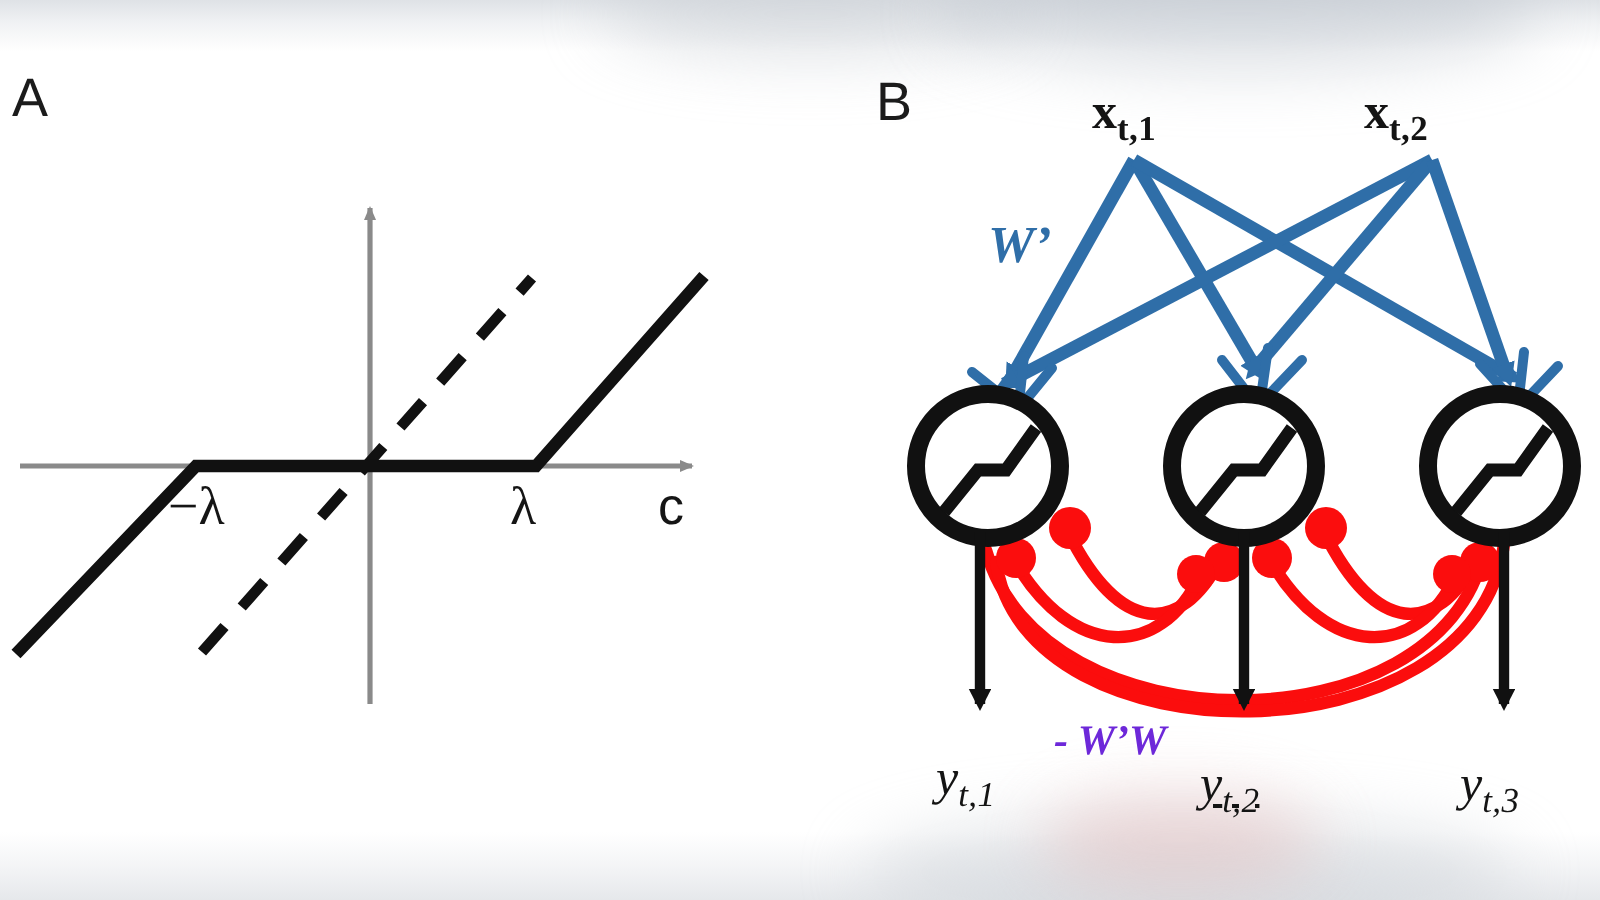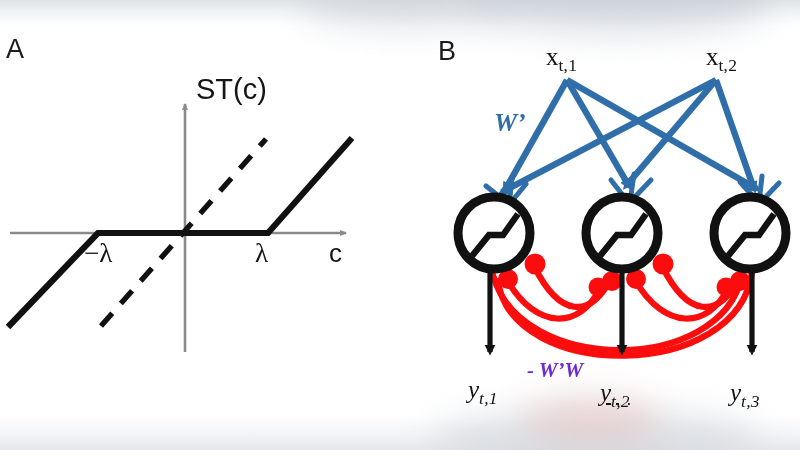--- a/index.html
+++ b/index.html
@@ -90,21 +90,21 @@
     color: #151515;
     line-height: 1;
     user-select: none;
   }
 
   
   .node-in-label {
     position: absolute;
     font-family: "Liberation Serif", serif;
     font-size: 25px;
-    font-weight: 400;
+    font-weight: 700;
     color: #141414;
     line-height: 1;
     white-space: nowrap;
     user-select: none;
   }
   .node-out-label {
     position: absolute;
     font-family: "Liberation Serif", serif;
     font-size: 25px;
     font-style: italic;
@@ -168,21 +168,20 @@
 
     <g>
       <line x1="101" y1="326" x2="266" y2="139" stroke="#111111" stroke-width="5.4" stroke-dasharray="17 13" stroke-linecap="butt"></line>
     </g>
 
     <g>
       <polyline points="8,327 98,233 268,233 352,138" fill="none" stroke="#111111" stroke-width="6.2" stroke-linecap="butt" stroke-linejoin="miter"></polyline>
     </g>
   </svg>
 
-  <div class="axis-title" id="st-axis-title" style="left:196px; top:75px;">ST(c)</div>
 
   <div class="tick-label" id="tick-neg" style="left:84px; top:240px;">−λ</div>
 
   <div class="tick-label" id="tick-pos" style="left:255px; top:240px;">λ</div>
 
   <div class="axis-var" id="c-axis-var" style="left:329px; top:240px;">c</div>
 
   <div class="panel-letter" id="panel-b-letter">B</div>
 
   <svg class="layer" id="panel-b-svg" viewBox="0 0 800 450">
@@ -247,21 +246,21 @@
     <g stroke="#111111" stroke-width="5.2" fill="none">
       <line x1="490" y1="266" x2="490" y2="352" marker-end="url(#arrow-black)"></line>
       <line x1="622" y1="266" x2="622" y2="352" marker-end="url(#arrow-black)"></line>
       <line x1="752" y1="266" x2="752" y2="352" marker-end="url(#arrow-black)"></line>
     </g>
   </svg>
 
   <div class="node-in-label" style="left:546px; top:44px;">
     <span>x</span><span class="sub">t,1</span>
   </div>
-  <div class="node-in-label" style="left:706px; top:44px;">
+  <div class="node-in-label" style="left:682px; top:44px;">
     <span>x</span><span class="sub">t,2</span>
   </div>
 
   <div class="weight-label" id="w-forward-label">W’</div>
 
   <div class="weight-label" id="w-recurrent-label">- W’W</div>
 
   <div class="node-out-label" style="left:468px; top:377px;">
     <span>y</span><span class="sub">t,1</span>
   </div>

